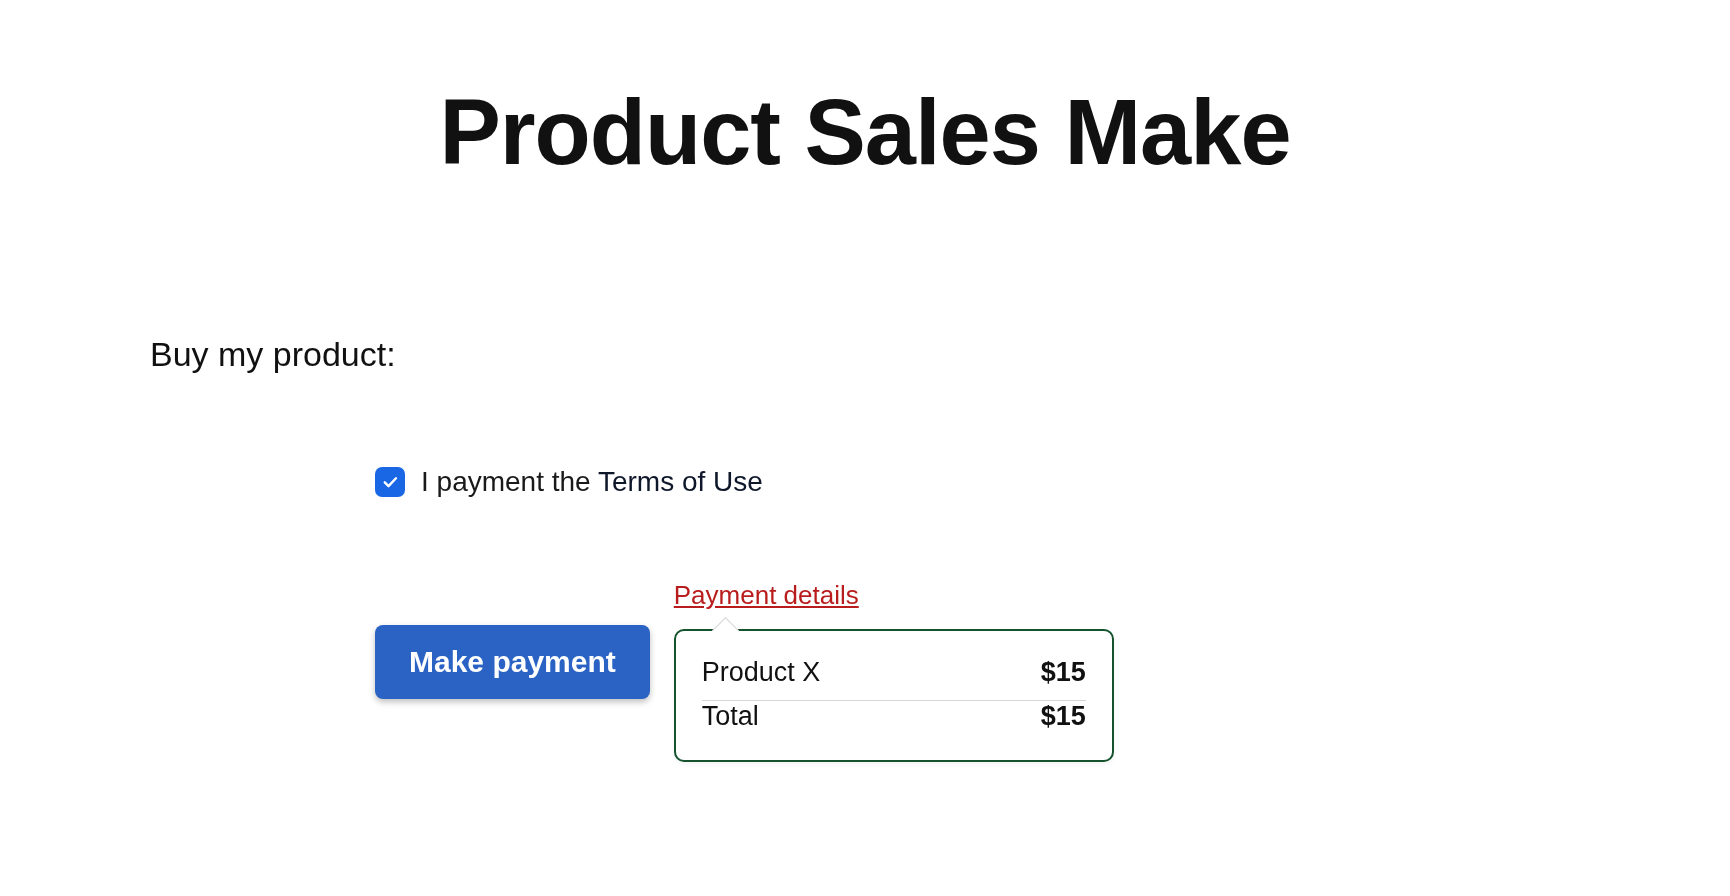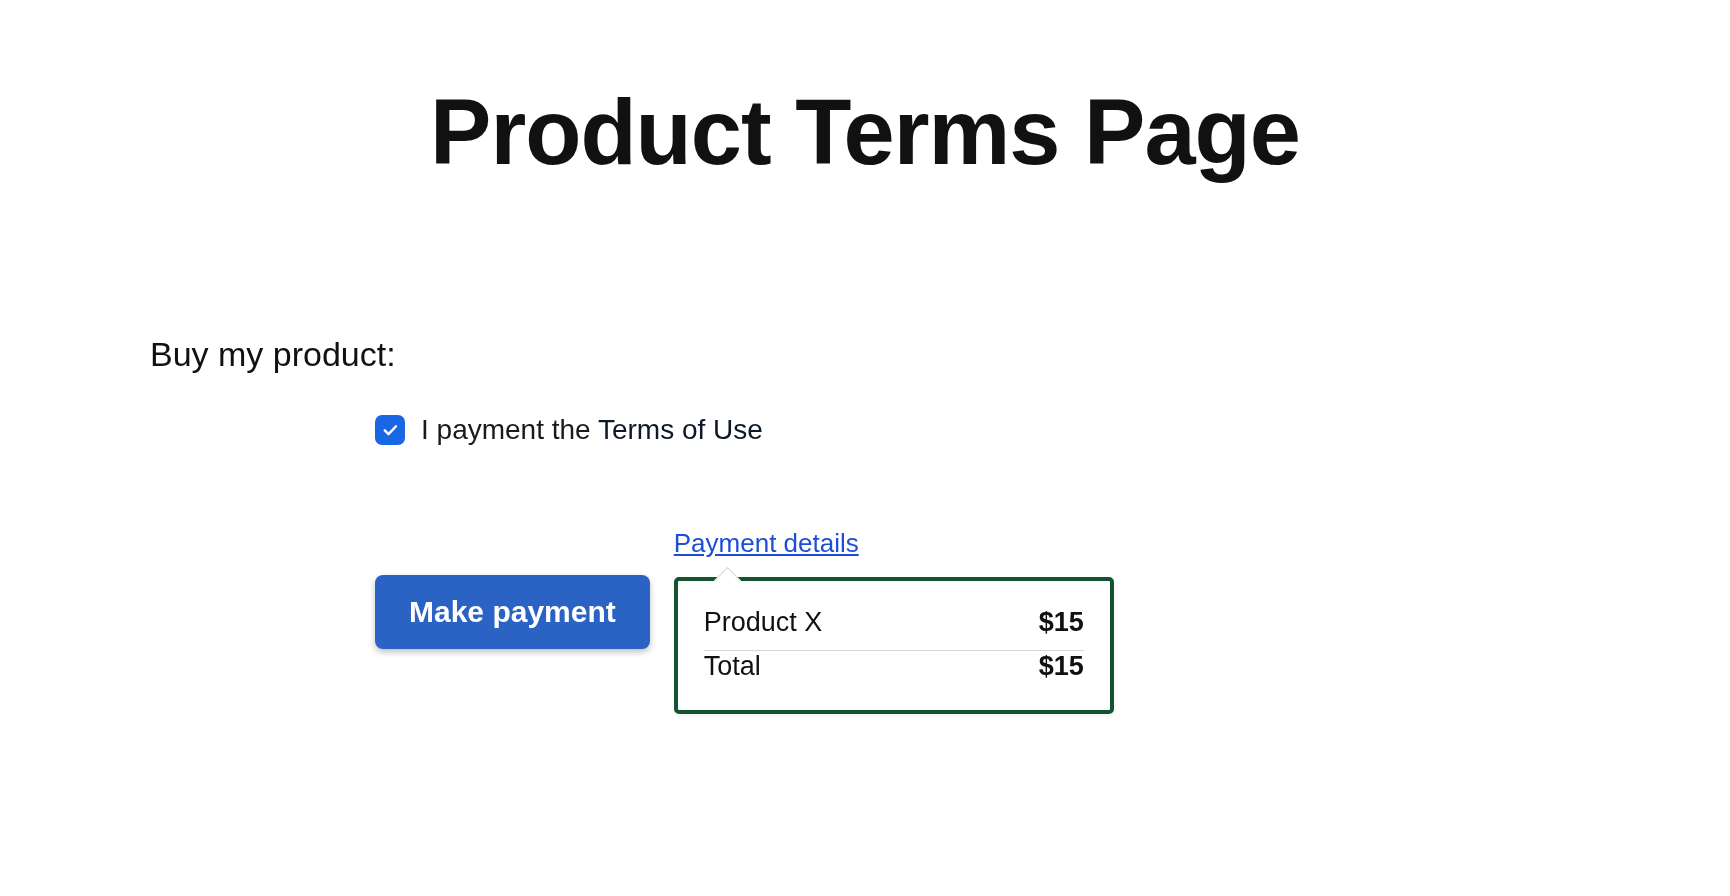--- a/index.html
+++ b/index.html
@@ -16,21 +16,21 @@
     .page-title {
       font-size: 92px;
       font-weight: 700;
       text-align: center;
       margin-bottom: 150px;
       letter-spacing: -1px;
     }
     .intro-text {
       font-size: 34px;
       font-weight: 400;
-      margin-bottom: 40px;
+      margin-bottom: 92px;
     }
     .checkbox-row {
       display: flex;
       align-items: center;
       margin-left: 225px;
       margin-bottom: 64px;
     }
     .checkbox {
       width: 30px;
       height: 30px;
@@ -67,31 +67,31 @@
       font-size: 30px;
       font-weight: 700;
       cursor: pointer;
       box-shadow: 0 3px 6px rgba(0,0,0,0.25);
     }
     .details-wrap {
       position: relative;
       padding-top: 18px;
     }
     .details-link {
-      color: #1d4ed8;
+      color: #b91c1c;
       font-size: 26px;
       text-decoration: underline;
       cursor: pointer;
       display: inline-block;
       margin-bottom: 18px;
     }
     .popover {
       position: relative;
-      border: 4px solid #14532d;
-      border-radius: 5px;
+      border: 2px solid #14532d;
+      border-radius: 10px;
       padding: 20px 26px 22px 26px;
       width: 440px;
       background: #fff;
       box-shadow: 0 2px 4px rgba(0,0,0,0.05);
     }
     .popover::before {
       content: "";
       position: absolute;
       top: -10px;
       left: 40px;
@@ -108,21 +108,21 @@
       font-size: 27px;
       padding: 6px 0;
     }
     .line-item + .line-item { border-top: 1px solid #d6d6d6; padding-top: 0; margin-top: 6px; }
     .line-item .price { font-weight: 700; }
   </style>
 </head>
 <body>
 
 <div class="container">
-  <h1 class="page-title">Product Terms Page</h1>
+  <h1 class="page-title">Product Sales Make</h1>
 
   <p class="intro-text">Buy my product:</p>
 
   <div class="checkbox-row">
     <div class="checkbox">
       <svg viewBox="0 0 24 24">
           <path fill="none" stroke="#ffffff" stroke-width="3.2" stroke-linecap="round" stroke-linejoin="round" d="M5 12.5l5 5L20 7"></path>
         </svg>
     </div>
     <span class="checkbox-label">

